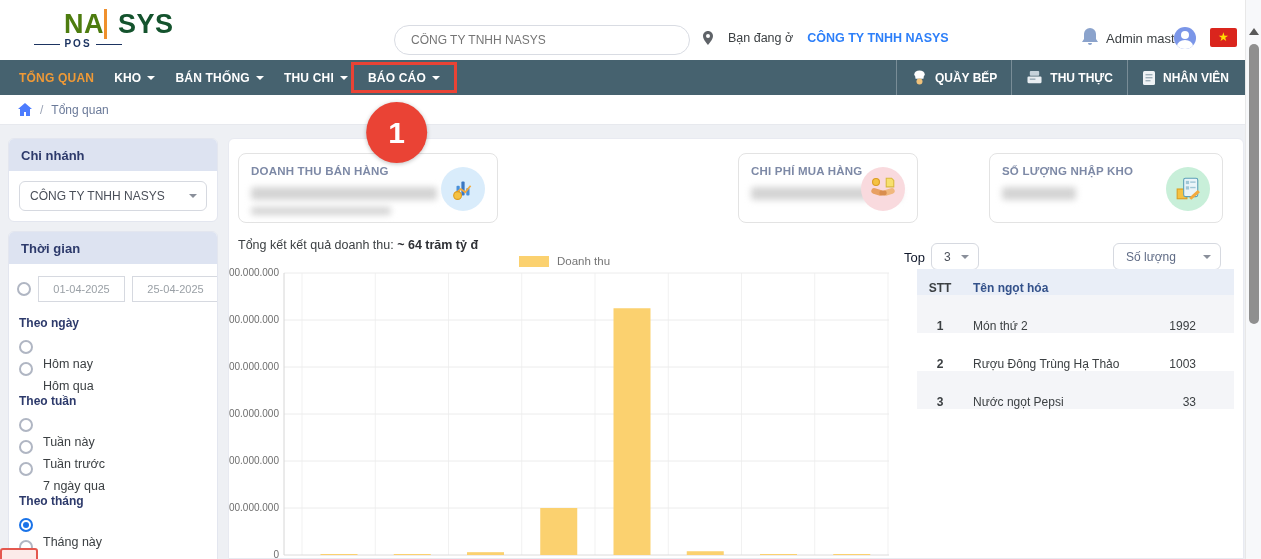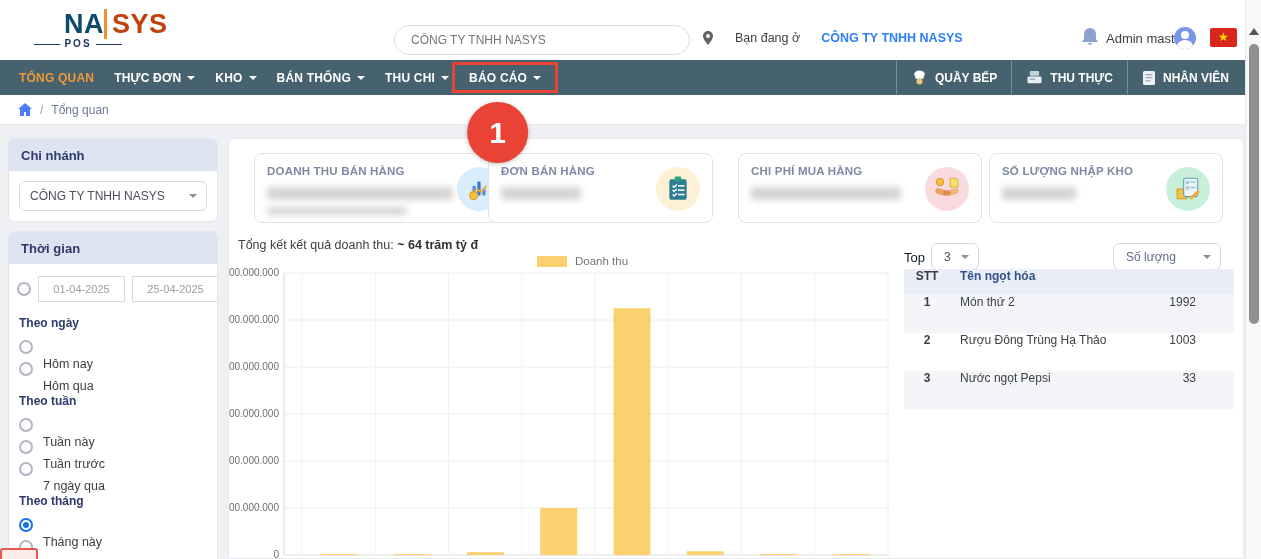--- a/index.html
+++ b/index.html
@@ -4,26 +4,26 @@
 <style>
   * { margin:0; padding:0; box-sizing:border-box; }
   html,body { background:#dfe1e6; }
   body { font-family:"Liberation Sans","DejaVu Sans",sans-serif; }
   #app { position:relative; width:1261px; height:559px; overflow:hidden; background:#eef0f4; }
 
   
   .hdr { position:absolute; left:0; top:0; width:1261px; height:60px; background:#fff; }
   .logo { position:absolute; left:18px; top:10px; width:120px; text-align:center; }
   .logo-main { font-size:27px; font-weight:bold; letter-spacing:.5px; line-height:28px; }
-  .logo-na { color:#0c4a6e;margin-left:46px; }
-  .logo-sys { color:#c2410c; border-left:3px solid #f0902d; padding-left:5px; }
+  .logo-na { color:#4d7c0f;margin-left:46px; }
+  .logo-sys { color:#14532d; border-left:3px solid #f0902d; padding-left:11px; }
   .logo-sub { font-size:10px; font-weight:bold; color:#1d3461; letter-spacing:2px; margin-top:0px; }
   .logo-sub:before,.logo-sub:after{content:"";display:inline-block;width:26px;height:1px;background:#1d3461;vertical-align:middle;margin:0 4px;}
   .search-input { position:absolute; left:394px; top:25px; width:296px; height:30px; border:1px solid #d9dce3; border-radius:16px; padding:0 16px; font-size:12px; color:#757575; outline:none; background:#fff; font-family:inherit; }
-  .loc { position:absolute; left:702px; top:31px; font-size:12.5px; color:#3c4043; display:flex; align-items:center; gap:21px; }
+  .loc { position:absolute; left:702px; top:31px; font-size:12.5px; color:#3c4043; display:flex; align-items:center; gap:14px; }
   .loc b { color:#2d7ff9; }
   .bell { position:absolute; left:1080px; top:26px; width:20px; height:22px; }
   .user-name { position:absolute; left:1106px; top:31px; font-size:13px; color:#3c4043; }
   .avatar { position:absolute; left:1174px; top:27px; width:22px; height:22px; border-radius:50%; background:#7b96e8; overflow:hidden; }
   .avatar i { position:absolute; left:7px; top:4px; width:8px; height:8px; border-radius:50%; background:#fff; }
   .avatar u { position:absolute; left:3px; top:13px; width:16px; height:12px; border-radius:50%; background:#fff; }
   .flag { position:absolute; left:1210px; top:28px; width:27px; height:19px; background:#da251d; border-radius:2px; color:#ffde00; font-size:12px; line-height:19px; text-align:center; }
 
   
   .nav { position:absolute; left:0; top:60px; width:1245px; height:35px; background:#46626f; display:flex; align-items:stretch; }
@@ -64,29 +64,29 @@
   
   .main { position:absolute; left:228px; top:138px; width:1016px; height:421px; background:#fff; border:1px solid #e8eaf1; border-radius:6px 6px 0 0; }
   .card { position:absolute; top:14px; height:70px; background:#fff; border:1px solid #e3e3e3; border-radius:8px; padding:11px 12px; }
   .card-title { font-size:11.5px; font-weight:bold; color:#7d89a6; letter-spacing:.2px; }
   .blur-line { background:#d4d4d4; border-radius:3px; filter:blur(3px); }
   .card-icon { position:absolute; right:12px; top:13px; width:44px; height:44px; border-radius:50%; display:flex; align-items:center; justify-content:center; }
 
   .chart-title { position:absolute; left:9px; top:99px; font-size:12.5px; color:#3c4043; }
   .chart-title b { color:#2f3136; }
   .chart-wrap { position:absolute; left:0; top:112px; width:692px; height:309px; }
-  .legend { position:absolute; left:308px; top:4px; display:flex; align-items:center; gap:8px; }
+  .legend { position:absolute; left:290px; top:4px; display:flex; align-items:center; gap:8px; }
   .legend-swatch { width:30px; height:11px; background:#FBD16F; }
   .legend-label { font-size:11.5px; color:#757575; }
 
   .top-label { position:absolute; left:675px; top:111px; font-size:13px; color:#0f172a; }
   .sel-top { position:absolute; left:702px; top:104px; width:48px; height:27px; padding-left:12px; }
   .sel-qty { position:absolute; left:884px; top:104px; width:108px; height:27px; padding-left:12px; color:#5f6b85; }
   .ptable { position:absolute; left:675px; top:130px; width:330px; font-size:12px; }
-  .t-row { display:flex; align-items:flex-start; height:38px; }
+  .t-row { display:flex; align-items:flex-end; height:38px;margin-left:13px; }
   .t-head { height:26px; background:#e9eef7; font-weight:bold; color:#33518a; }
   .t-row.odd { background:#f4f5f8; }
   .c-stt { width:46px; text-align:center; }
   .t-row .c-stt { font-weight:bold; color:#3c4043; }
   .c-name { flex:1; padding-left:10px; color:#3c4043; }
   .t-head .c-name { color:#33518a; }
   .c-qty { width:100px; text-align:right; padding-right:38px; color:#3c4043; }
 
   
   .sbar { position:absolute; right:0; top:0; width:16px; height:559px; background:#f7f8fa; border-left:1px solid #e8e8e8; z-index:80; }
@@ -126,24 +126,20 @@
         <i></i>
         <u></u>
       </div>
     <div class="flag">★</div>
   </div>
 
   <div class="nav">
     <div class="nav-left">
       <div class="nav-item active">
           <span>TỔNG QUAN</span>
-        </div>
-      <div class="nav-item">
-          <span>THỰC ĐƠN</span>
-          <span class="caret"></span>
         </div>
       <div class="nav-item">
           <span>KHO</span>
           <span class="caret"></span>
         </div>
       <div class="nav-item">
           <span>BÁN THỐNG</span>
           <span class="caret"></span>
         </div>
       <div class="nav-item">
@@ -248,51 +244,35 @@
           <span class="radio"></span>
           <span class="sb-option-text">Tháng trước</span>
         </label>
       <label class="sb-option"></label>
     </div>
 
   </div>
 
   <div class="main">
 
-    <div class="card" style="left:25px; width:260px;">
+    <div class="card" style="left:9px; width:260px;">
       <div class="card-title">DOANH THU BÁN HÀNG</div>
       <div class="blur-line" style="width:186px;height:13px;margin-top:10px;"></div>
       <div class="blur-line" style="width:140px;height:8px;margin-top:7px;"></div>
       <div class="card-icon" style="background:#d9ecfb;">
         <svg width="26" height="26" viewBox="0 0 24 24">
             <rect x="6" y="9" width="3" height="9" rx="1" fill="#4a90d9"></rect>
             <rect x="10.5" y="5" width="3" height="13" rx="1" fill="#3b77c2"></rect>
             <rect x="15" y="11" width="3" height="7" rx="1" fill="#4a90d9"></rect>
             <path d="M5 16l5-4 4 3 5-6" stroke="#f3a93c" stroke-width="1.6" fill="none"></path>
             <circle cx="7" cy="18" r="3.6" fill="#f5c242" stroke="#db9c22"></circle>
           </svg>
       </div>
     </div>
-    <div class="card" style="left:259px; width:225px;">
-      <div class="card-title">ĐƠN BÁN HÀNG</div>
-      <div class="blur-line" style="width:80px;height:13px;margin-top:10px;"></div>
-      <div class="card-icon" style="background:#fdf0d5;">
-        <svg width="24" height="26" viewBox="0 0 22 24">
-            <rect x="3" y="3" width="16" height="19" rx="2" fill="#2e7d92"></rect>
-            <rect x="8" y="0.5" width="6" height="4.5" rx="1" fill="#29a579"></rect>
-            <path d="M6 9l1.4 1.4L10 7.9" stroke="#fff" stroke-width="1.3" fill="none"></path>
-            <rect x="11" y="8.4" width="6" height="1.4" fill="#fff"></rect>
-            <path d="M6 13l1.4 1.4L10 11.9" stroke="#fff" stroke-width="1.3" fill="none"></path>
-            <rect x="11" y="12.4" width="6" height="1.4" fill="#fff"></rect>
-            <path d="M6 17l1.4 1.4L10 15.9" stroke="#fff" stroke-width="1.3" fill="none"></path>
-            <rect x="11" y="16.4" width="6" height="1.4" fill="#fff"></rect>
-          </svg>
-      </div>
-    </div>
-    <div class="card" style="left:509px; width:244px;">
+    <div class="card" style="left:509px; width:180px;">
       <div class="card-title">CHI PHÍ MUA HÀNG</div>
       <div class="blur-line" style="width:150px;height:13px;margin-top:10px;"></div>
       <div class="card-icon" style="background:#f9dade;">
         <svg width="28" height="26" viewBox="0 0 26 24">
             <circle cx="6.5" cy="5.5" r="3.2" fill="#f5c242" stroke="#db9c22"></circle>
             <path d="M16 2h5l2 2v6h-7z" fill="#f7e06e" stroke="#d8b93c"></path>
             <rect x="2" y="12" width="11" height="5.4" rx="2.7" fill="#e8a063" transform="rotate(18 7.5 14.7)"></rect>
             <rect x="13" y="12" width="11" height="5.4" rx="2.7" fill="#f0b87d" transform="rotate(-18 18.5 14.7)"></rect>
             <rect x="9.5" y="13.4" width="7" height="4.6" rx="2.3" fill="#d98e4f"></rect>
           </svg>

